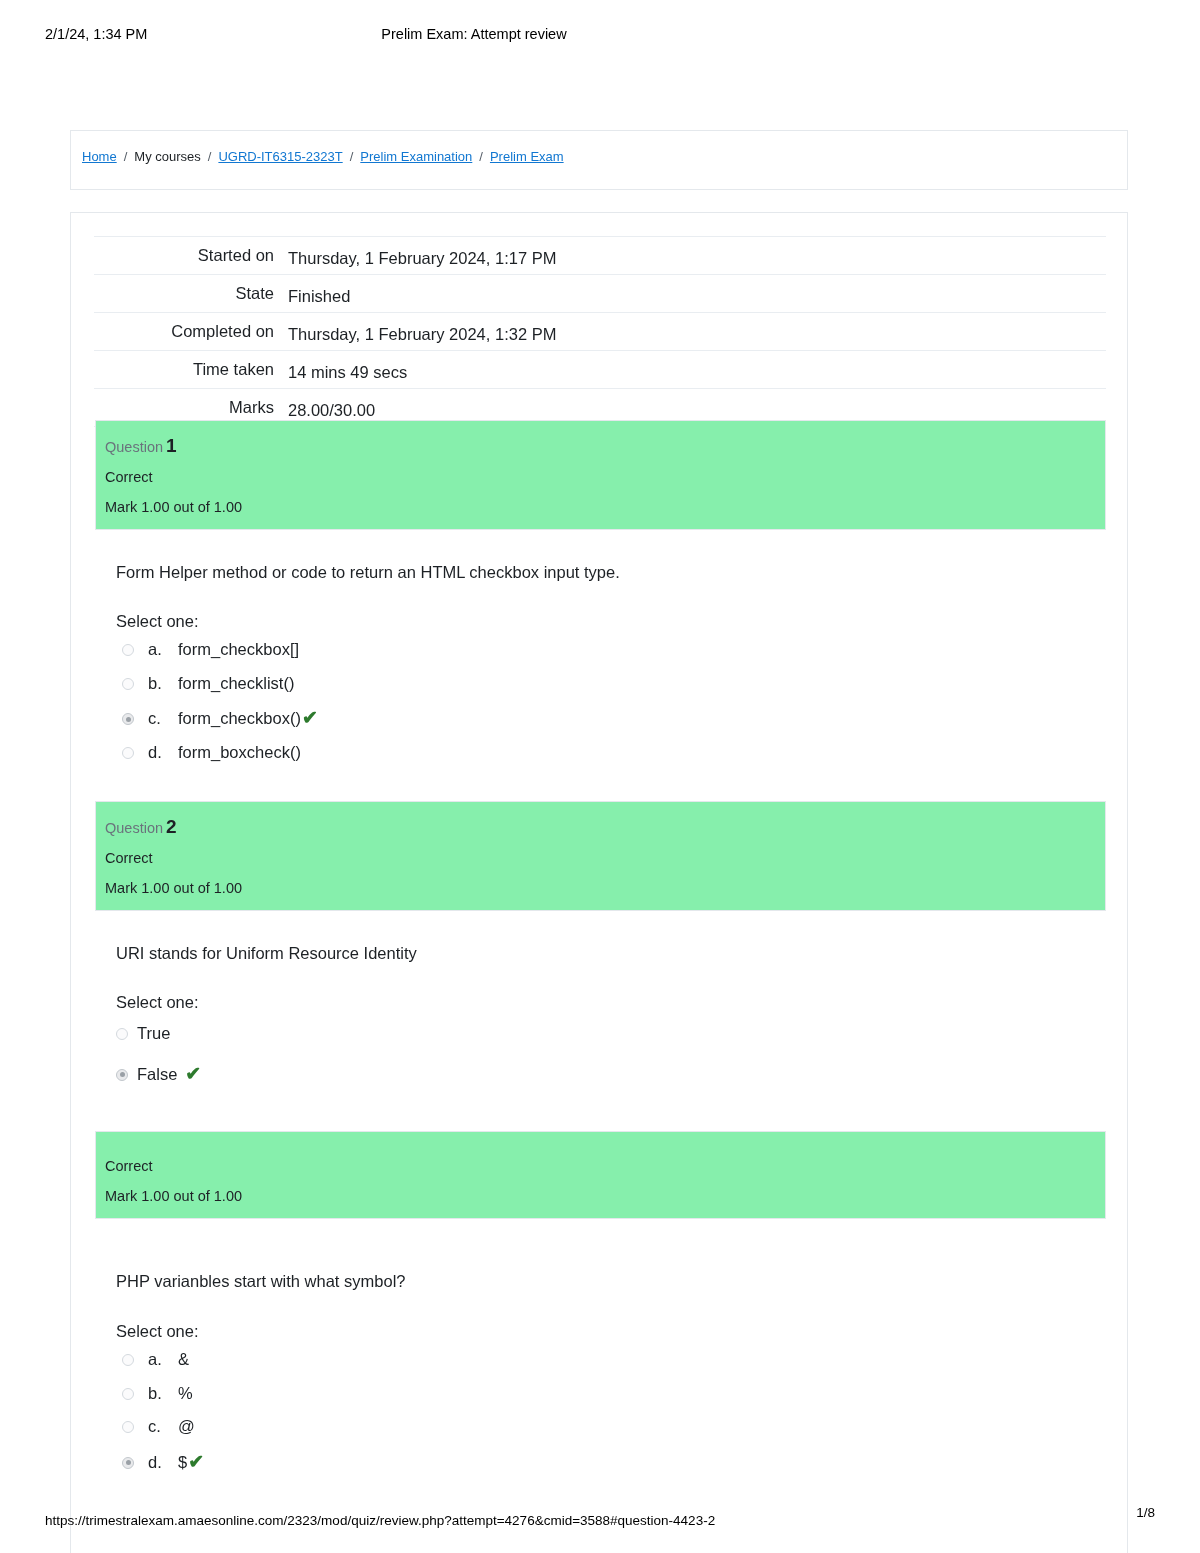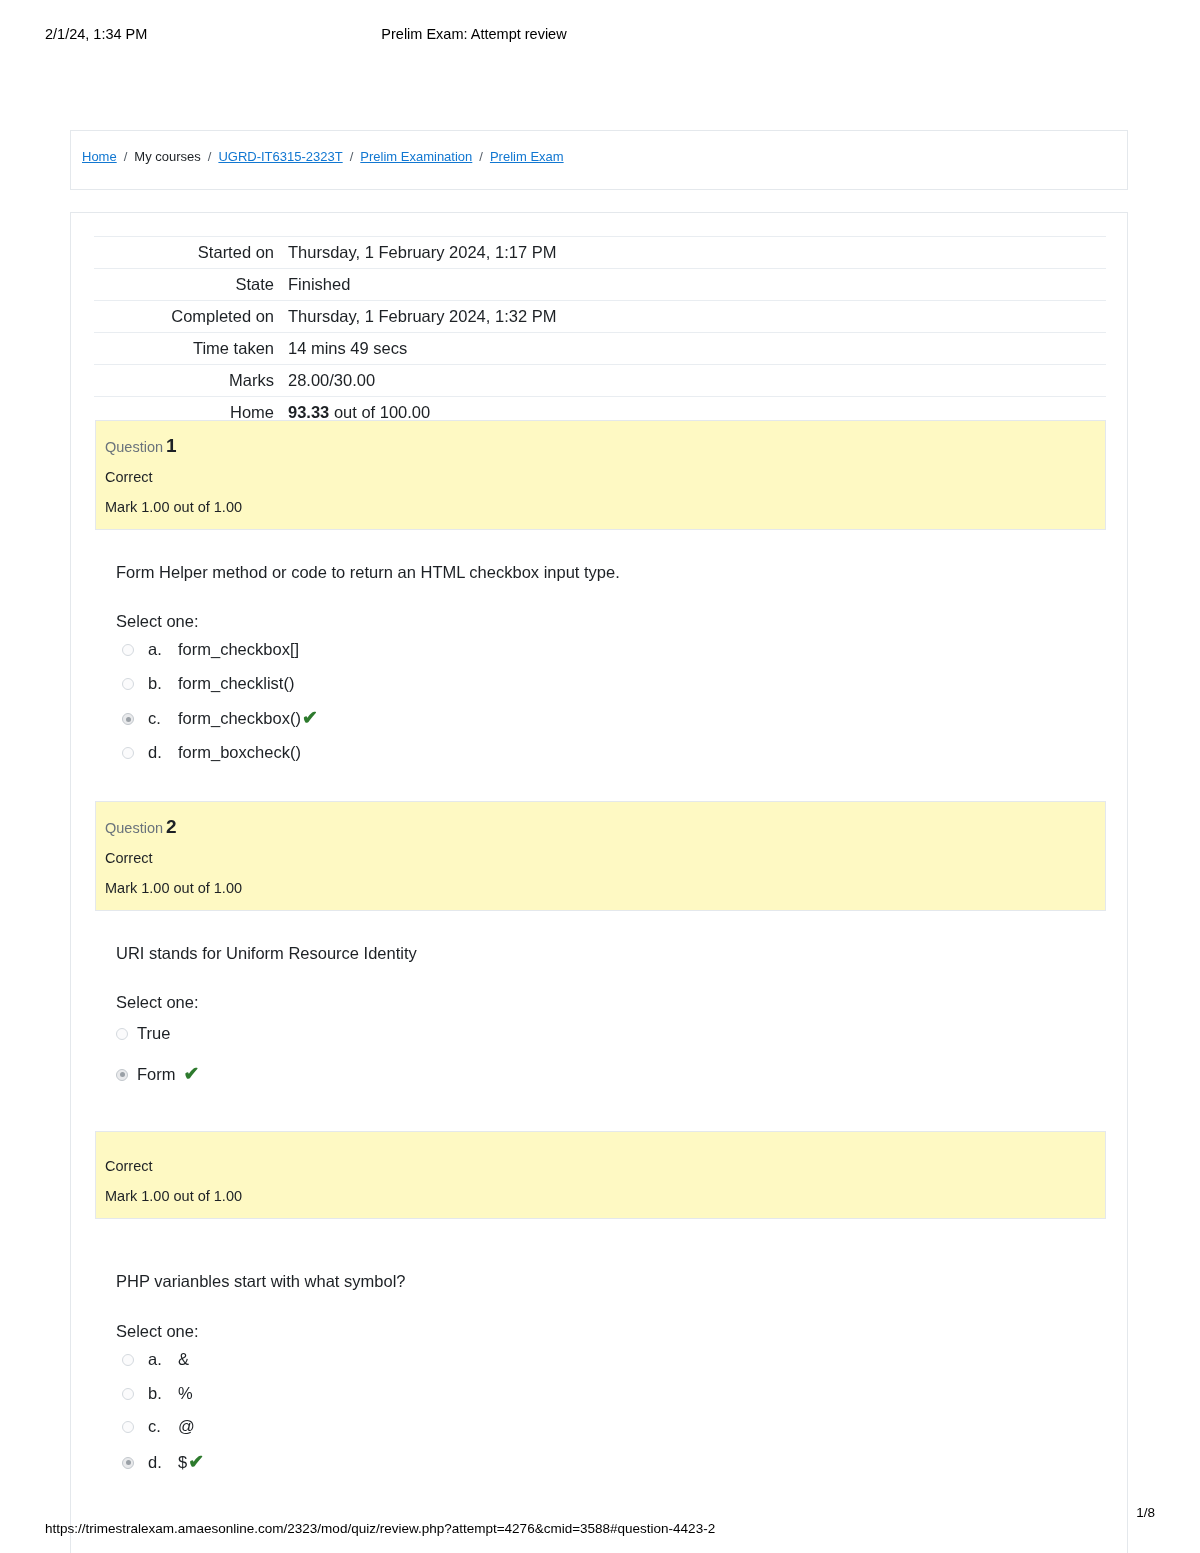--- a/index.html
+++ b/index.html
@@ -106,38 +106,38 @@
     text-align: right;
     font-weight: normal;
     padding: 6px 14px 6px 0;
     color: #1d2125;
     white-space: nowrap;
     vertical-align: middle;
   }
   .summary-table td {
     text-align: left;
     font-weight: normal;
-    padding: 6px 0 6px 0;
+    padding: 12px 0 6px 0;
     color: #1d2125;
     vertical-align: middle;
   }
   .summary-table td b {
     font-weight: bold;
   }
 
   
   .question-block {
     position: absolute;
     left: 24px;
     width: 1011px;
   }
   .q-info-box {
     border: 1px solid #e4e8ec;
     box-sizing: border-box;
-    background: #fef9c3;
+    background: #86efac;
     padding: 14px 4px 14px 9px;
   }
   .q-no {
     font-size: 14.5px;
     color: #6a737c;
     line-height: 1.15;
     white-space: nowrap;
   }
   .q-no b {
     font-size: 19px;
@@ -242,21 +242,21 @@
     left: 0;
     top: 1505px;
     width: 1200px;
     height: 22px;
     font-size: 13.5px;
     color: #000000;
   }
   .print-footer .pf-url {
     position: absolute;
     left: 45px;
-    top: 16px;
+    top: 8px;
     white-space: nowrap;
     text-align: center;
   }
   .print-footer .pf-page {
     position: absolute;
     right: 45px;
     top: 0;
     white-space: nowrap;
   }
 </style>
@@ -356,21 +356,21 @@
         <div class="q-prompt">Select one:</div>
       </div>
       <div class="question-block q-body" style="top: 812px;">
         <ul class="answers" style="padding-left: 0px;">
           <li class="answer plain">
             <span class="radio"></span>
             <span class="ans-text">True</span>
           </li>
           <li class="answer plain">
             <span class="radio checked"></span>
-            <span class="ans-text">Form</span>
+            <span class="ans-text">False</span>
             <span class="check" style="margin-left: 8px;">✔</span>
           </li>
         </ul>
       </div>
       <div class="question-block" style="top: 918px;">
         <div class="q-info-box">
           <div class="q-state">Correct</div>
           <div class="q-mark">Mark 1.00 out of 1.00</div>
         </div>
       </div>

